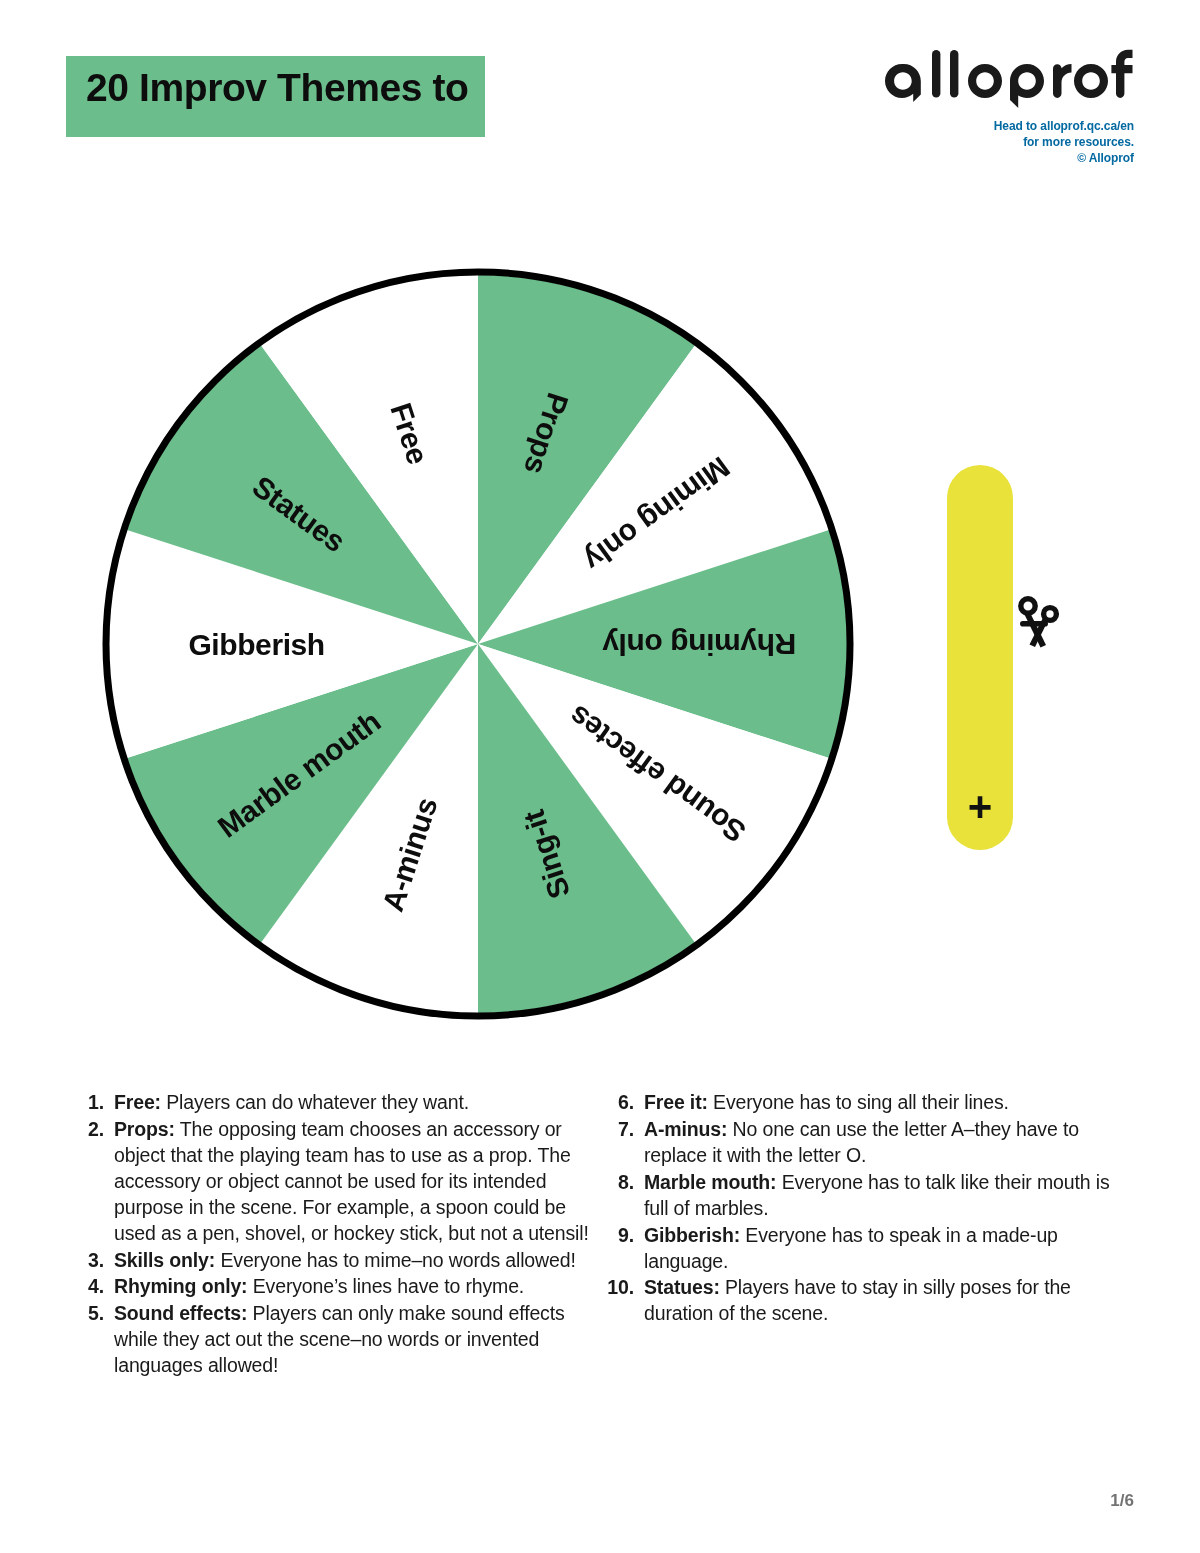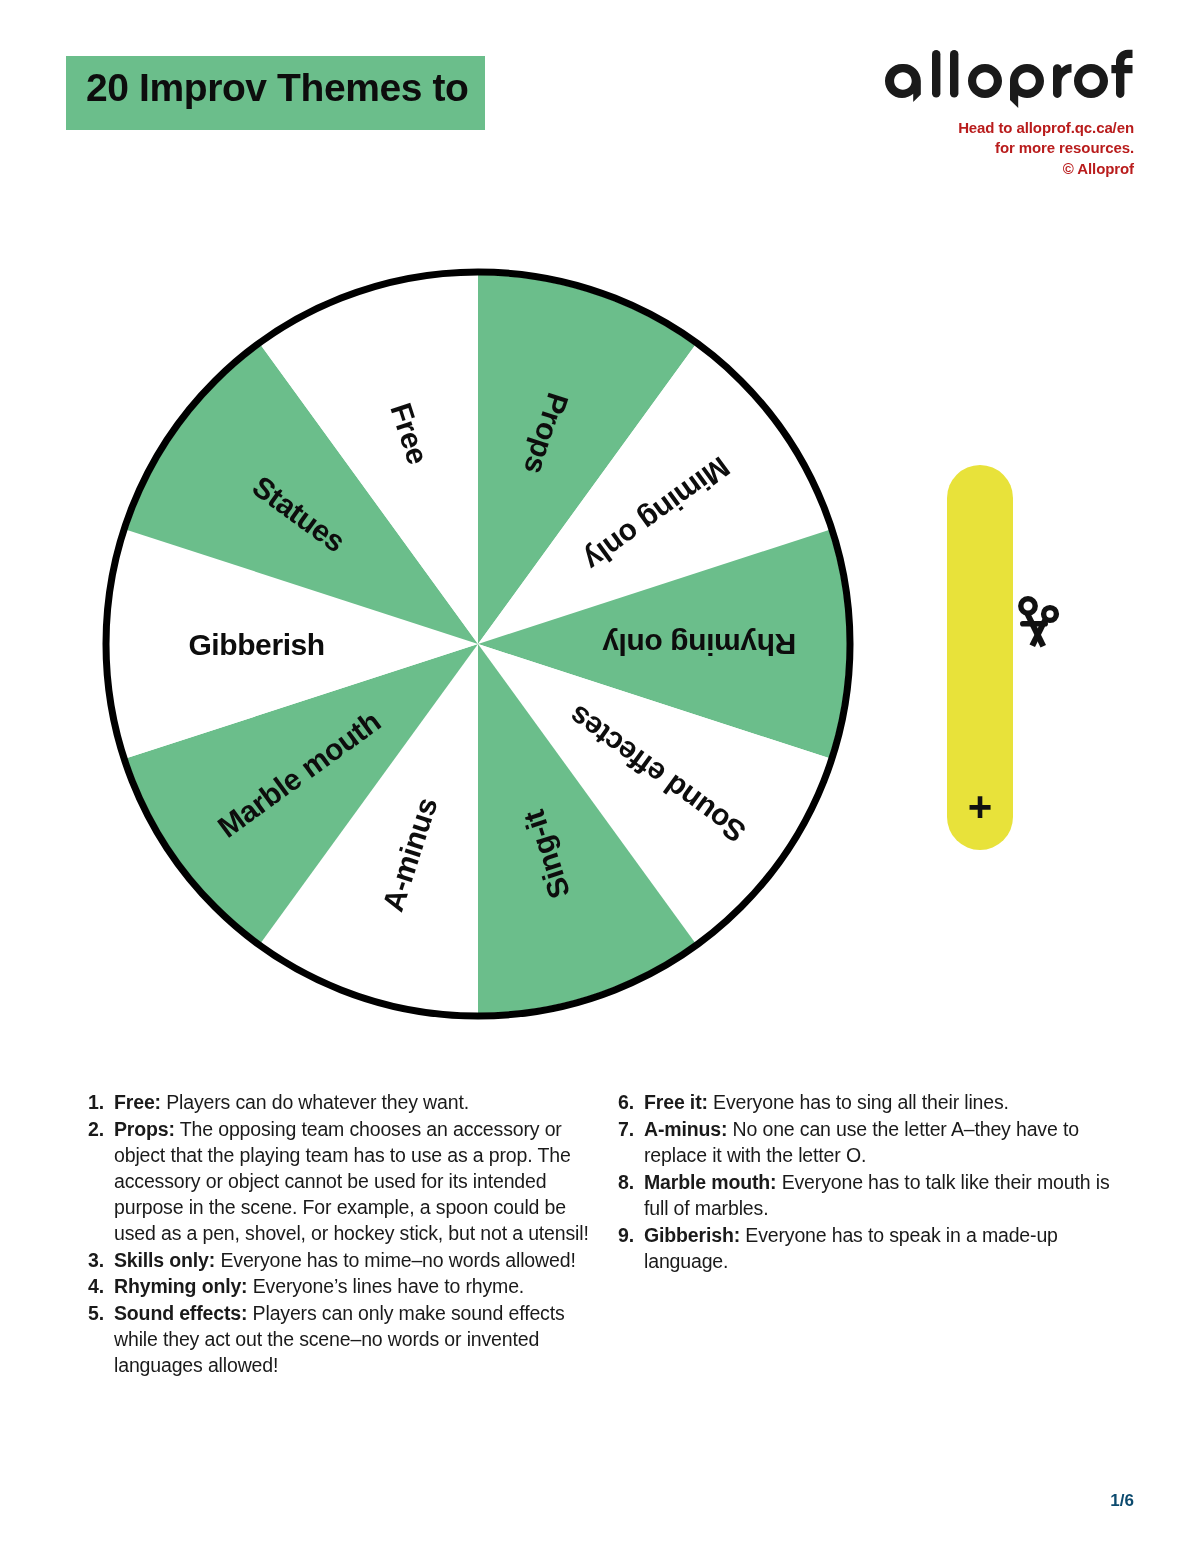--- a/index.html
+++ b/index.html
@@ -32,43 +32,43 @@
     align-items: flex-start;
     gap: 6px;
   }
   .title-line {
     background: #6BBE8B;
     color: #0d0d0d;
     font-weight: 800;
     font-size: 39px;
     line-height: 1.0;
     letter-spacing: -0.4px;
-    padding: 12px 16px 23px 20px;
+    padding: 12px 16px 30px 20px;
     white-space: nowrap;
   }
 
   #brand-block {
     position: absolute;
     right: 66px;
     top: 46px;
     text-align: right;
     width: 280px;
   }
   #logo-wrap {
     display: block;
     margin-left: auto;
     width: 258px;
     height: 62px;
   }
   #brand-lines {
     margin-top: 10px;
-    font-size: 15px;
+    font-size: 12px;
     font-weight: 700;
     line-height: 1.35;
-    color: #b91c1c;
+    color: #0369a1;
     letter-spacing: -0.1px;
   }
 
   
   #wheel-area {
     position: absolute;
     left: 96px;
     top: 262px;
     width: 764px;
     height: 764px;
@@ -148,21 +148,21 @@
   }
   ol.theme-list li .term { font-weight: 700; }
 
   
   #page-num {
     position: absolute;
     right: 66px;
     bottom: 42px;
     font-size: 17px;
     font-weight: 700;
-    color: #0c4a6e;
+    color: #737373;
   }
 </style>
 </head>
 <body>
 
 <div id="header">
 
   <div id="title-block">
     <div class="title-line">20 Improv Themes to</div>
   </div>
@@ -250,17 +250,18 @@
         <li><span class="num">4.</span><span class="term">Rhyming only:</span><span class="desc"> Everyone’s lines have to rhyme.</span></li>
         <li><span class="num">5.</span><span class="term">Sound effects:</span><span class="desc"> Players can only make sound effects while they act out the scene–no words or invented languages allowed!</span></li>
       </ol>
   </div>
   <div class="list-col" id="col-right">
     <ol class="theme-list" id="list-right">
         <li><span class="num">6.</span><span class="term">Free it:</span><span class="desc"> Everyone has to sing all their lines.</span></li>
         <li><span class="num">7.</span><span class="term">A-minus:</span><span class="desc"> No one can use the letter A–they have to replace it with the letter O.</span></li>
         <li><span class="num">8.</span><span class="term">Marble mouth:</span><span class="desc"> Everyone has to talk like their mouth is full of marbles.</span></li>
         <li><span class="num">9.</span><span class="term">Gibberish:</span><span class="desc"> Everyone has to speak in a made-up language.</span></li>
+        <li><span class="num">10.</span><span class="term">Statues:</span><span class="desc"> Players have to stay in silly poses for the duration of the scene.</span></li>
       </ol>
   </div>
 </div>
 
 <div id="page-num">1/6</div>
 
 </body></html>

